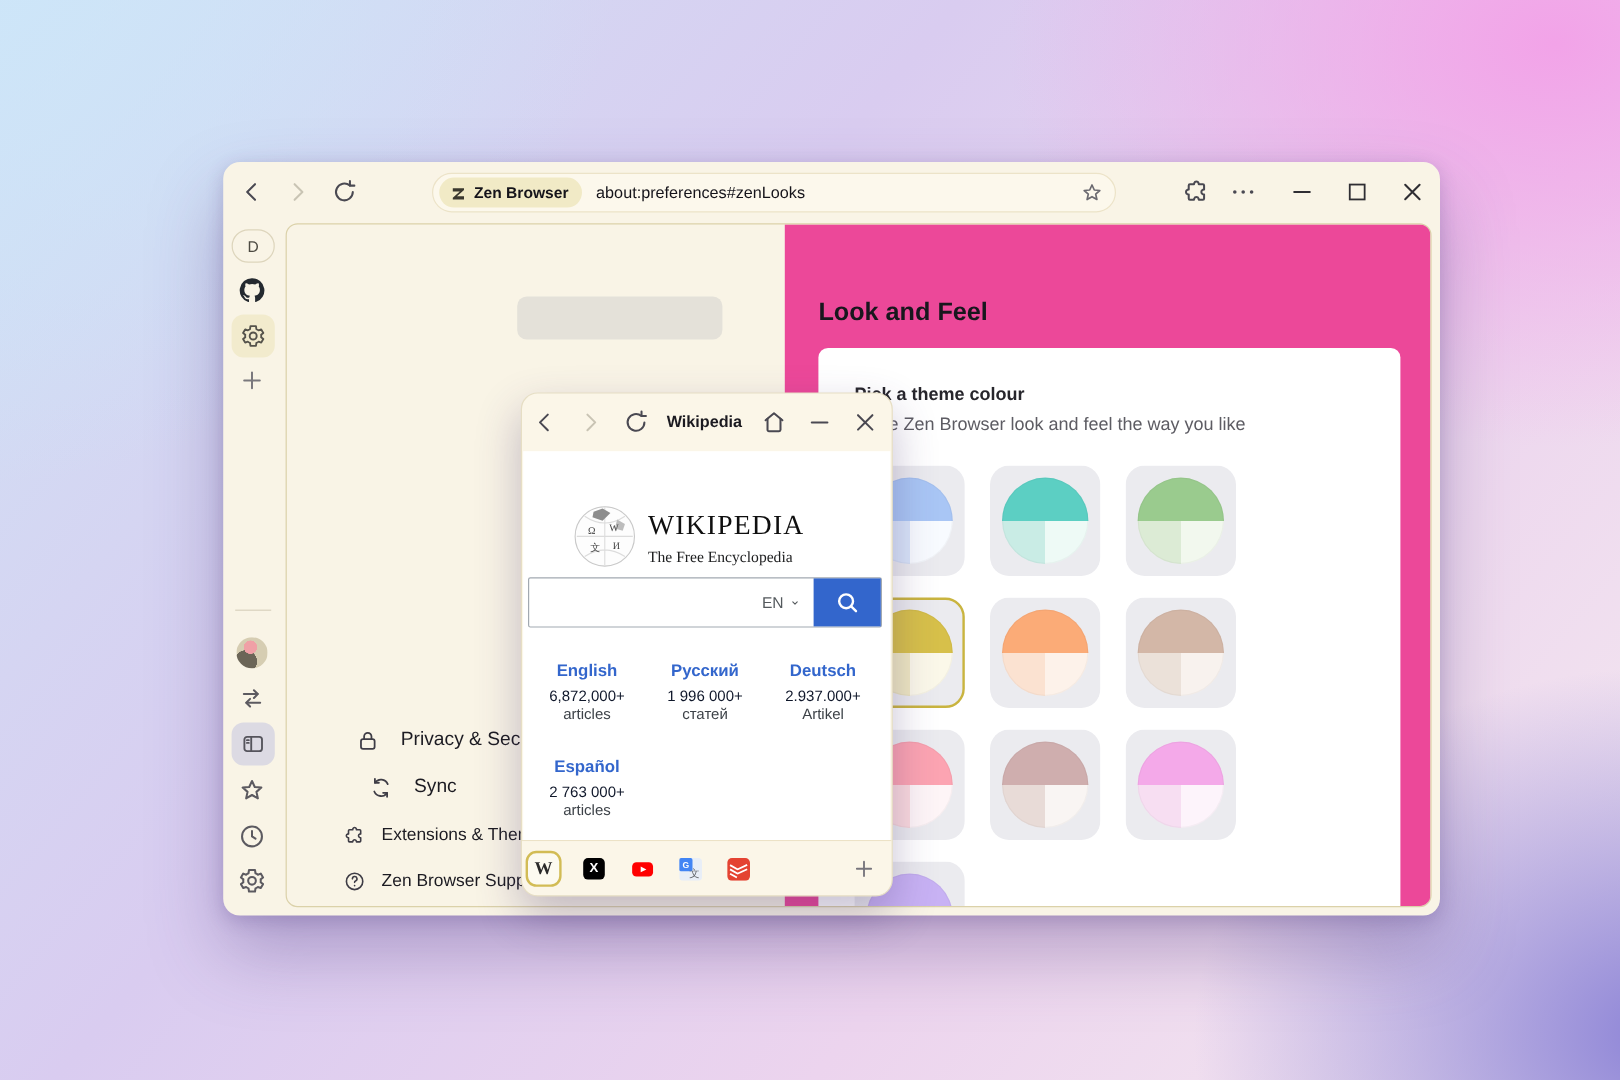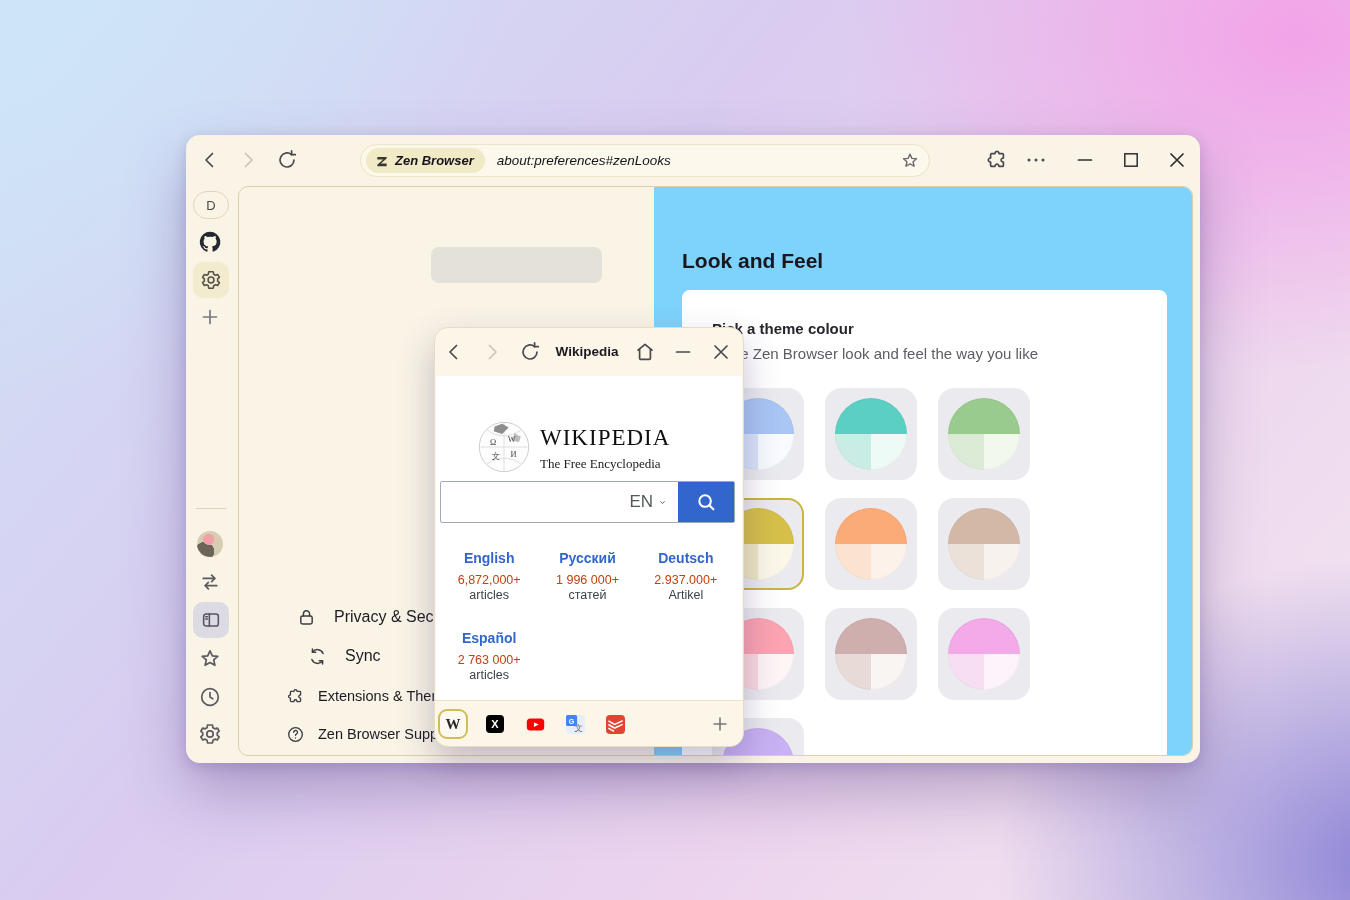--- a/index.html
+++ b/index.html
@@ -25,21 +25,21 @@
     box-shadow:0 30px 60px rgba(80,60,130,.35), 0 4px 14px rgba(80,60,130,.22);
   }
 
   
   .tb-ic { position:absolute; width:24px; height:24px; color:#4a4952; }
   .tb-ic.dim { color:#c9c4b4; }
   .tb-ic.win { color:#2f2e33; }
   .urlbar {
     position:absolute; left:174px; top:9px; width:570px; height:33px;
     background:#fcf8ec; border:1px solid #ece3c8; border-radius:17px;
-    display:flex; align-items:center;font-style:italic;
+    display:flex; align-items:center;
   }
   .url-badge {
     margin-left:5px; height:25px; border-radius:13px; background:#f1eac6;
     display:flex; align-items:center; gap:6px; padding:0 11px 0 9px;
   }
   .z-glyph { width:14px; height:14px; color:#3a382e; display:inline-flex; }
   .z-glyph svg { width:100%; height:100%; }
   .url-badge-label { font-size:13px; font-weight:700; color:#15141a; }
   .url-text { margin-left:12px; font-size:13.5px; color:#15141a; }
   .url-star { margin-left:auto; margin-right:9px; width:20px; height:20px; color:#6b6a70; }
@@ -74,21 +74,21 @@
     position:absolute; left:192px; top:60px; width:171px; height:36px;
     background:#e4e1d9; border-radius:8px; border:none;
   }
   .nav-row { position:absolute; display:flex; align-items:center; height:30px; }
   .nav-ic { width:19px; height:19px; color:#3f3d46; display:inline-flex; }
   .nav-ic svg { width:100%; height:100%; }
   .nav-lb { margin-left:13px; font-size:14.5px; color:#1c1b22; }
   .nav-row.large .nav-ic { width:21px; height:21px; }
   .nav-row.large .nav-lb { margin-left:17px; font-size:16px; }
 
-  .content { position:absolute; left:415px; top:0; right:0; bottom:0; background:#7dd3fc; }
+  .content { position:absolute; left:415px; top:0; right:0; bottom:0; background:#ec4899; }
   .page-title { position:absolute; left:28px; top:62px; font-size:21px; font-weight:700; color:#18171d; }
   .card { position:absolute; left:28px; top:103px; width:485px; height:700px; background:#ffffff; border-radius:8px; }
   .theme-heading { position:absolute; left:30px; top:30px; font-size:15px; font-weight:700; color:#27262c; }
   .theme-sub { position:absolute; left:30px; top:55px; font-size:15px; color:#5d5c63; }
   .swatch-grid {
     position:absolute; left:30px; top:98px;
     display:grid; grid-template-columns:repeat(3, 92px); gap:18px 21px;
   }
   .swatch {
     width:92px; height:92px; background:#ebebef; border-radius:16px;
@@ -107,31 +107,31 @@
   .gl-ic.dim { color:#c9c4b4; }
   .gl-title { position:absolute; left:112px; top:16px; width:80px; text-align:center; font-size:13.5px; font-weight:700; color:#1b1a20; }
   .wiki-body { position:absolute; left:1px; right:1px; top:48px; bottom:46px; background:#ffffff; }
 
   .wiki-globe { position:absolute; left:40px; top:43px; width:56px; height:56px; }
   .wiki-wordmark { position:absolute; left:104px; top:49px; font-family:"Liberation Serif", serif; font-size:23px; letter-spacing:1px; color:#0f0f0f; }
   .wiki-tagline { position:absolute; left:104px; top:80px; font-family:"Liberation Serif", serif; font-size:13px; color:#202122; }
 
   .wiki-search { position:absolute; left:4px; top:105px; width:295px; height:42px; display:flex; border:1px solid #a2a9b1; background:#fff; border-radius:2px; }
   .wiki-input { flex:1; border:none; outline:none; font-size:14px; padding:0 8px; min-width:0; background:transparent; }
-  .lang-sel { display:flex; align-items:center; gap:3px; padding:0 9px; color:#54595d; font-size:17px; cursor:pointer;justify-content:center; }
+  .lang-sel { display:flex; align-items:center; gap:3px; padding:0 9px; color:#54595d; font-size:13px; cursor:pointer;justify-content:center; }
   .lang-sel .icon { width:13px; height:13px; color:#54595d; }
   .wiki-search-btn { width:56px; background:#3366cc; display:flex; align-items:center; justify-content:center; border:none; cursor:pointer; }
   .wiki-search-btn .icon { width:22px; height:22px; color:#ffffff; }
 
   .wiki-langs {
     position:absolute; left:4px; top:170px; width:295px;
     display:grid; grid-template-columns:repeat(3, 1fr); grid-auto-rows:80px; text-align:center;
   }
   .lang-name { font-size:14px; font-weight:700; color:#3366cc; text-decoration:none; display:block; margin-top:4px; }
-  .lang-count { font-size:12.5px; color:#c2410c; margin-top:7px; }
+  .lang-count { font-size:12.5px; color:#0f172a; margin-top:7px; }
   .lang-unit { font-size:12.5px; color:#3d4248; margin-top:1px; }
 
   .favbar {
     position:absolute; left:0; right:0; bottom:0; height:46px;
     border-top:1px solid #ece2c6; border-radius:0 0 13px 13px;
   }
   .ess-slot { position:absolute; top:0; height:46px; width:34px; display:flex; align-items:center; justify-content:center; cursor:pointer; }
   .ess-wiki {
     width:30px; height:30px; background:#fcfaf0; border:2px solid #d2bc55; border-radius:9px;
     display:flex; align-items:center; justify-content:center;

